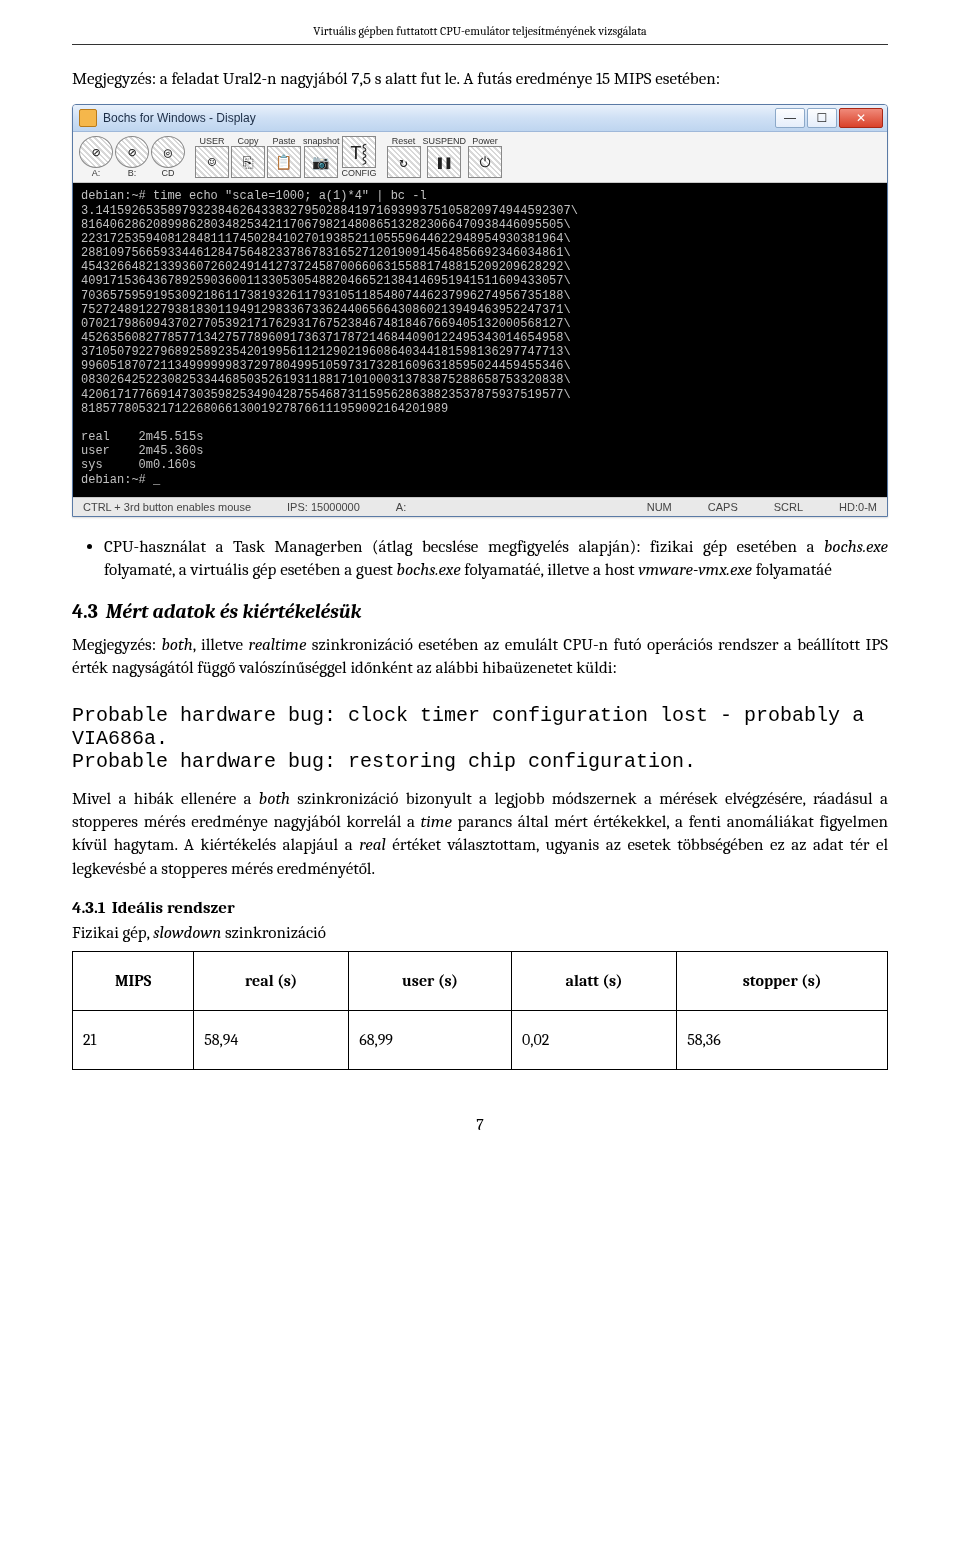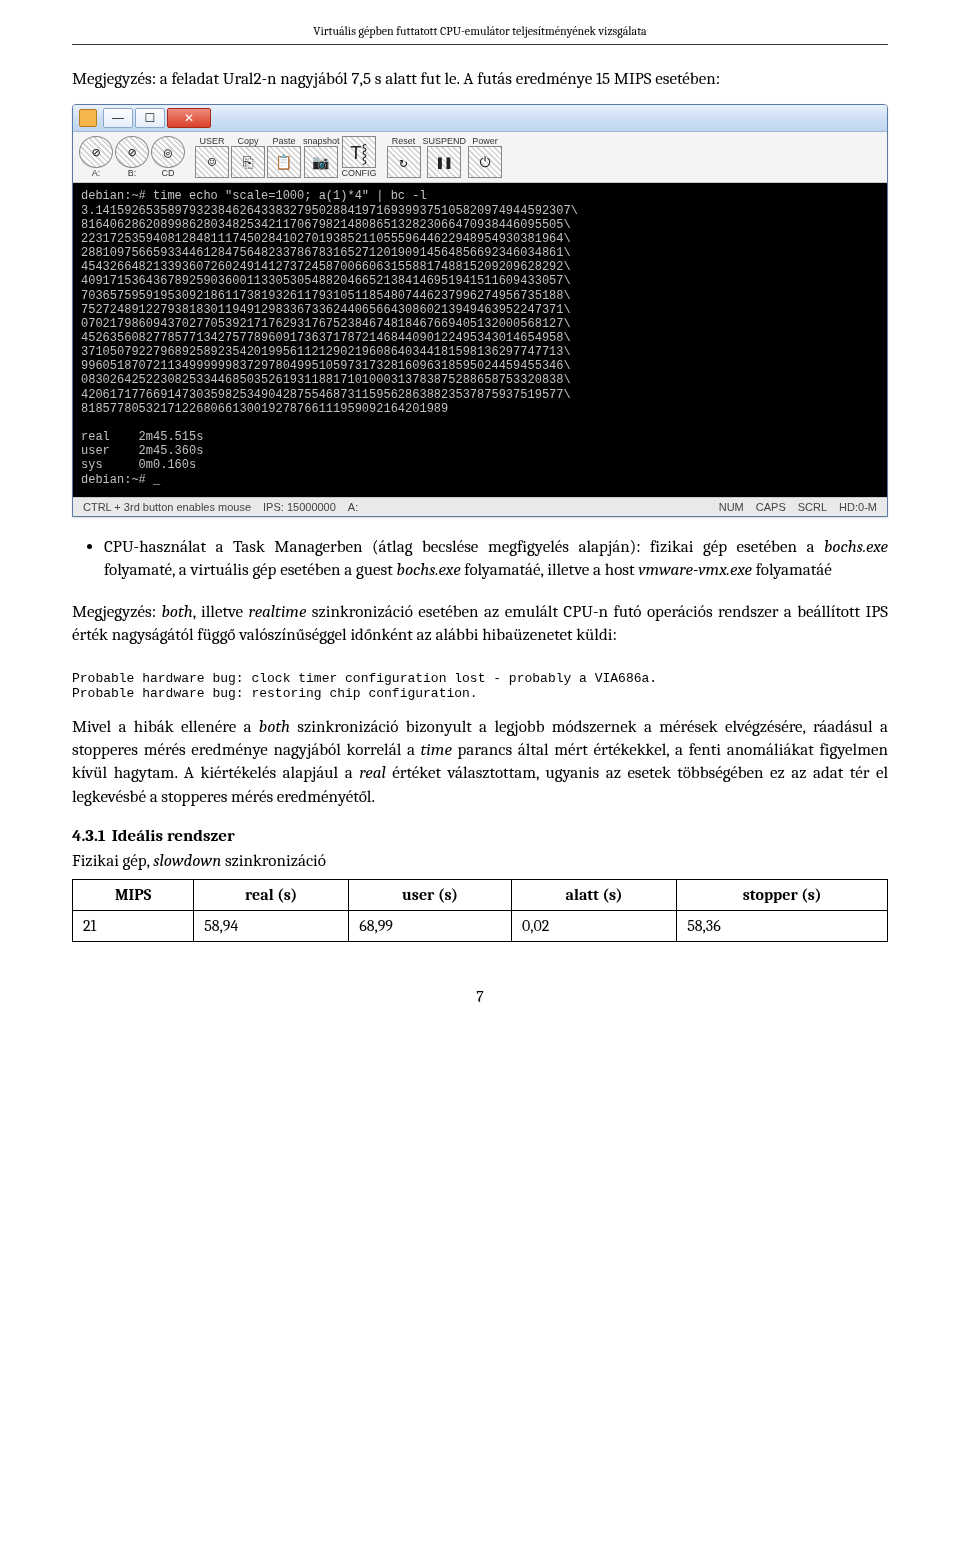--- a/index.html
+++ b/index.html
@@ -105,21 +105,21 @@
     line-height: 1.18;
     padding: 6px 8px 10px 8px;
     white-space: pre;
     overflow: hidden;
   }
   .win-status {
     background: #e9e9e9;
     border-top: 1px solid #c8c8c8;
     display: flex;
     align-items: center;
-    gap: 12px;
+    gap: 36px;
     padding: 3px 10px;
     font-size: 11px;
     color: #444;
   }
   .win-status .spacer { flex: 1; }
 
   ul.bullets {
     margin: 0 0 18px 0;
     padding-left: 32px;
   }
@@ -134,34 +134,34 @@
   h2.section-heading .num { font-style: normal; margin-right: 8px; }
   h3.subsection-heading {
     font-size: 17px;
     font-weight: bold;
     margin: 18px 0 4px 0;
   }
   h3.subsection-heading .num { margin-right: 6px; }
 
   pre.codeblock {
     font-family: "Courier New", monospace;
-    font-size: 13px;
+    font-size: 20px;
     margin: 24px 0 14px 0;
     white-space: pre-wrap;
   }
 
   table.data {
     width: 100%;
     border-collapse: collapse;
     margin-top: 6px;
     font-size: 16px;
   }
   table.data th, table.data td {
     border: 1px solid #000;
-    padding: 6px 10px;
+    padding: 20px 10px;
     text-align: left;
   }
   table.data th {
     font-weight: bold;
     text-align: center;
   }
   .pagenum {
     text-align: center;
     margin-top: 46px;
     font-size: 16px;
@@ -178,20 +178,21 @@
   <p class="para">
     <span>Megjegyzés: a feladat Ural2-n nagyjából 7,5 s alatt fut le.</span>
     <span> </span>
     <span>A futás eredménye 15 MIPS esetében:</span>
   </p>
 
   <div class="screenshot">
     <div class="win">
       <div class="win-titlebar">
         <div class="win-title-icon"></div>
+        <div class="win-title-text">Bochs for Windows - Display</div>
         <div class="win-buttons">
           <div class="win-btn">—</div>
           <div class="win-btn">☐</div>
           <div class="win-btn close">✕</div>
         </div>
       </div>
 
       <div class="win-toolbar">
         <div class="tb-group">
           <div class="tb-btn">
@@ -281,20 +282,23 @@
       </div>
     </div>
   </div>
 
   <ul class="bullets">
     <li>
       <span>CPU-használat a Task Managerben (átlag becslése megfigyelés alapján): fizikai gép esetében a </span><span class="i">bochs.exe</span><span> folyamaté, a virtuális gép esetében a guest </span><span class="i">bochs.exe</span><span> folyamatáé, illetve a host </span><span class="i">vmware-vmx.exe</span><span> folyamatáé</span>
     </li>
   </ul>
 
+  <h2 class="section-heading">
+    <span class="num">4.3</span><span>Mért adatok és kiértékelésük</span>
+  </h2>
 
   <p class="para">
     <span>Megjegyzés: </span><span class="i">both</span><span>, illetve </span><span class="i">realtime</span><span> szinkronizáció esetében az emulált CPU-n futó operációs rendszer a beállított IPS érték nagyságától függő valószínűséggel időnként az alábbi hibaüzenetet küldi:</span>
   </p>
 
   <pre class="codeblock"><span>Probable hardware bug: clock timer configuration lost - probably a VIA686a.</span>
 <span>Probable hardware bug: restoring chip configuration.</span></pre>
 
 
   <p class="para">

